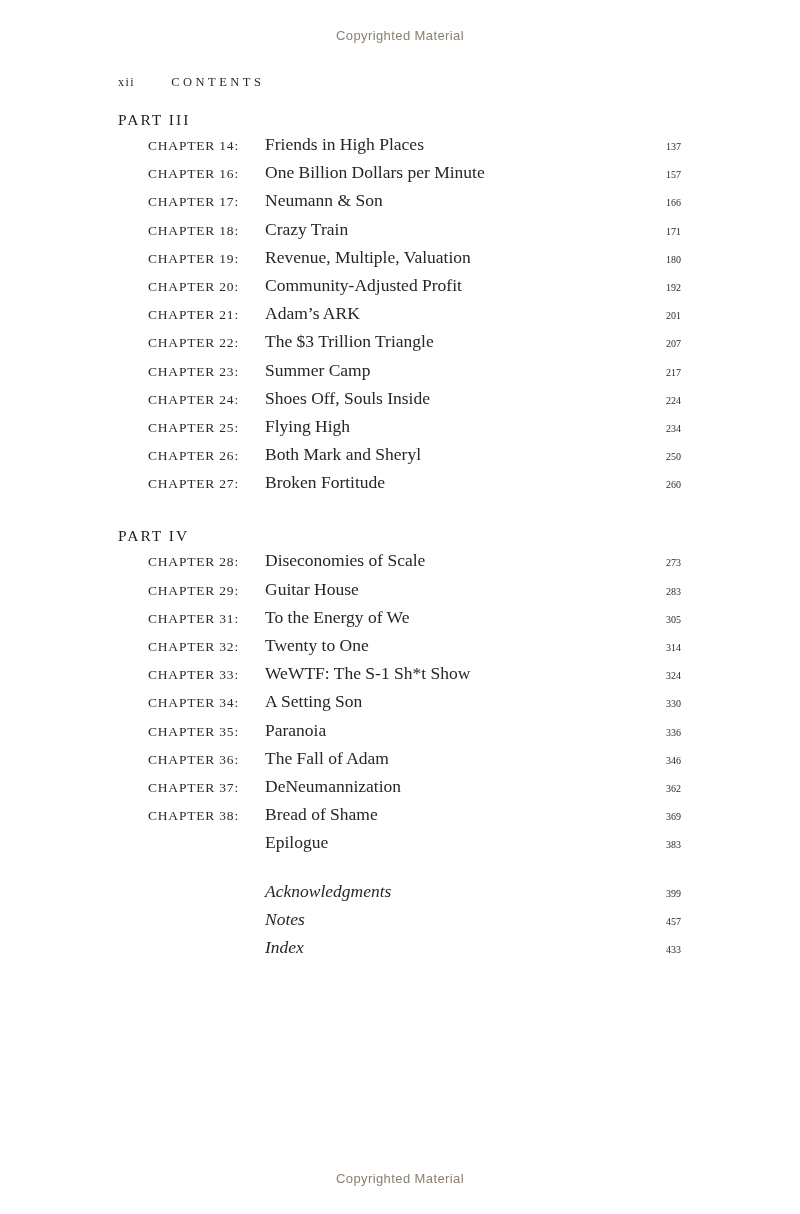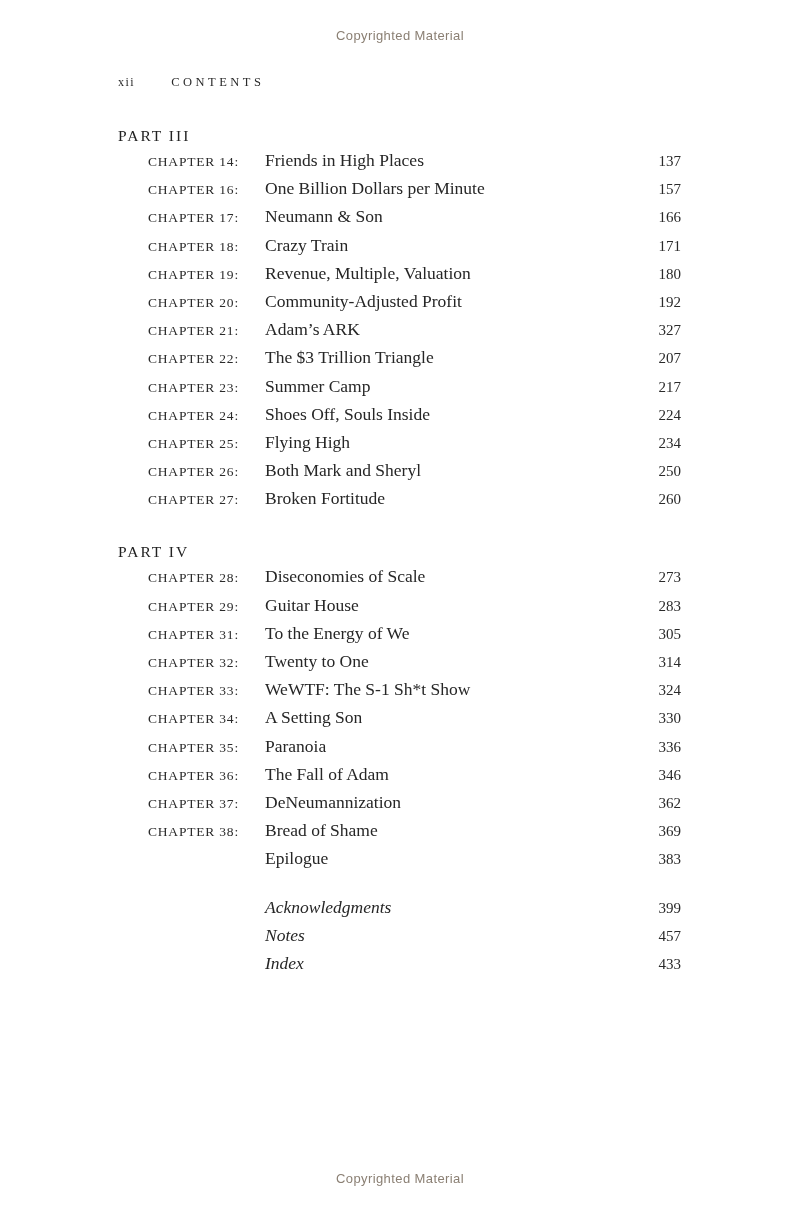--- a/index.html
+++ b/index.html
@@ -37,21 +37,21 @@
   .running-head {
     margin-left: 36px;
     font-size: 12.5px;
     letter-spacing: 3.5px;
     color: #2a2a2a;
   }
 
   .toc-wrap {
     position: absolute;
     left: 118px;
-    top: 100px;
+    top: 84px;
     width: 563px;
   }
   .part-label {
     margin-top: 22px;
     height: 28px;
     line-height: 28px;
     font-size: 15.5px;
     letter-spacing: 2px;
     color: #222222;
   }
@@ -72,21 +72,21 @@
     font-family: Liberation Serif, serif;
   }
   .title {
     flex: 1;
     font-size: 17.5px;
     color: #262626;
     white-space: nowrap;
   }
   .pagenum {
     flex: none;
-    font-size: 15px;
+    font-size: 10px;
     color: #2a2a2a;
     text-align: right;
   }
   .backmatter { margin-top: 20px; }
   .backmatter .title { font-style: italic; }
 </style>
 </head>
 <body>
 
 <div class="page">
@@ -126,21 +126,21 @@
           <span class="pagenum">180</span>
         </div>
         <div class="row">
           <span class="prefix">CHAPTER 20:</span>
           <span class="title">Community-Adjusted Profit</span>
           <span class="pagenum">192</span>
         </div>
         <div class="row">
           <span class="prefix">CHAPTER 21:</span>
           <span class="title">Adam’s ARK</span>
-          <span class="pagenum">327</span>
+          <span class="pagenum">201</span>
         </div>
         <div class="row">
           <span class="prefix">CHAPTER 22:</span>
           <span class="title">The $3 Trillion Triangle</span>
           <span class="pagenum">207</span>
         </div>
         <div class="row">
           <span class="prefix">CHAPTER 23:</span>
           <span class="title">Summer Camp</span>
           <span class="pagenum">217</span>

